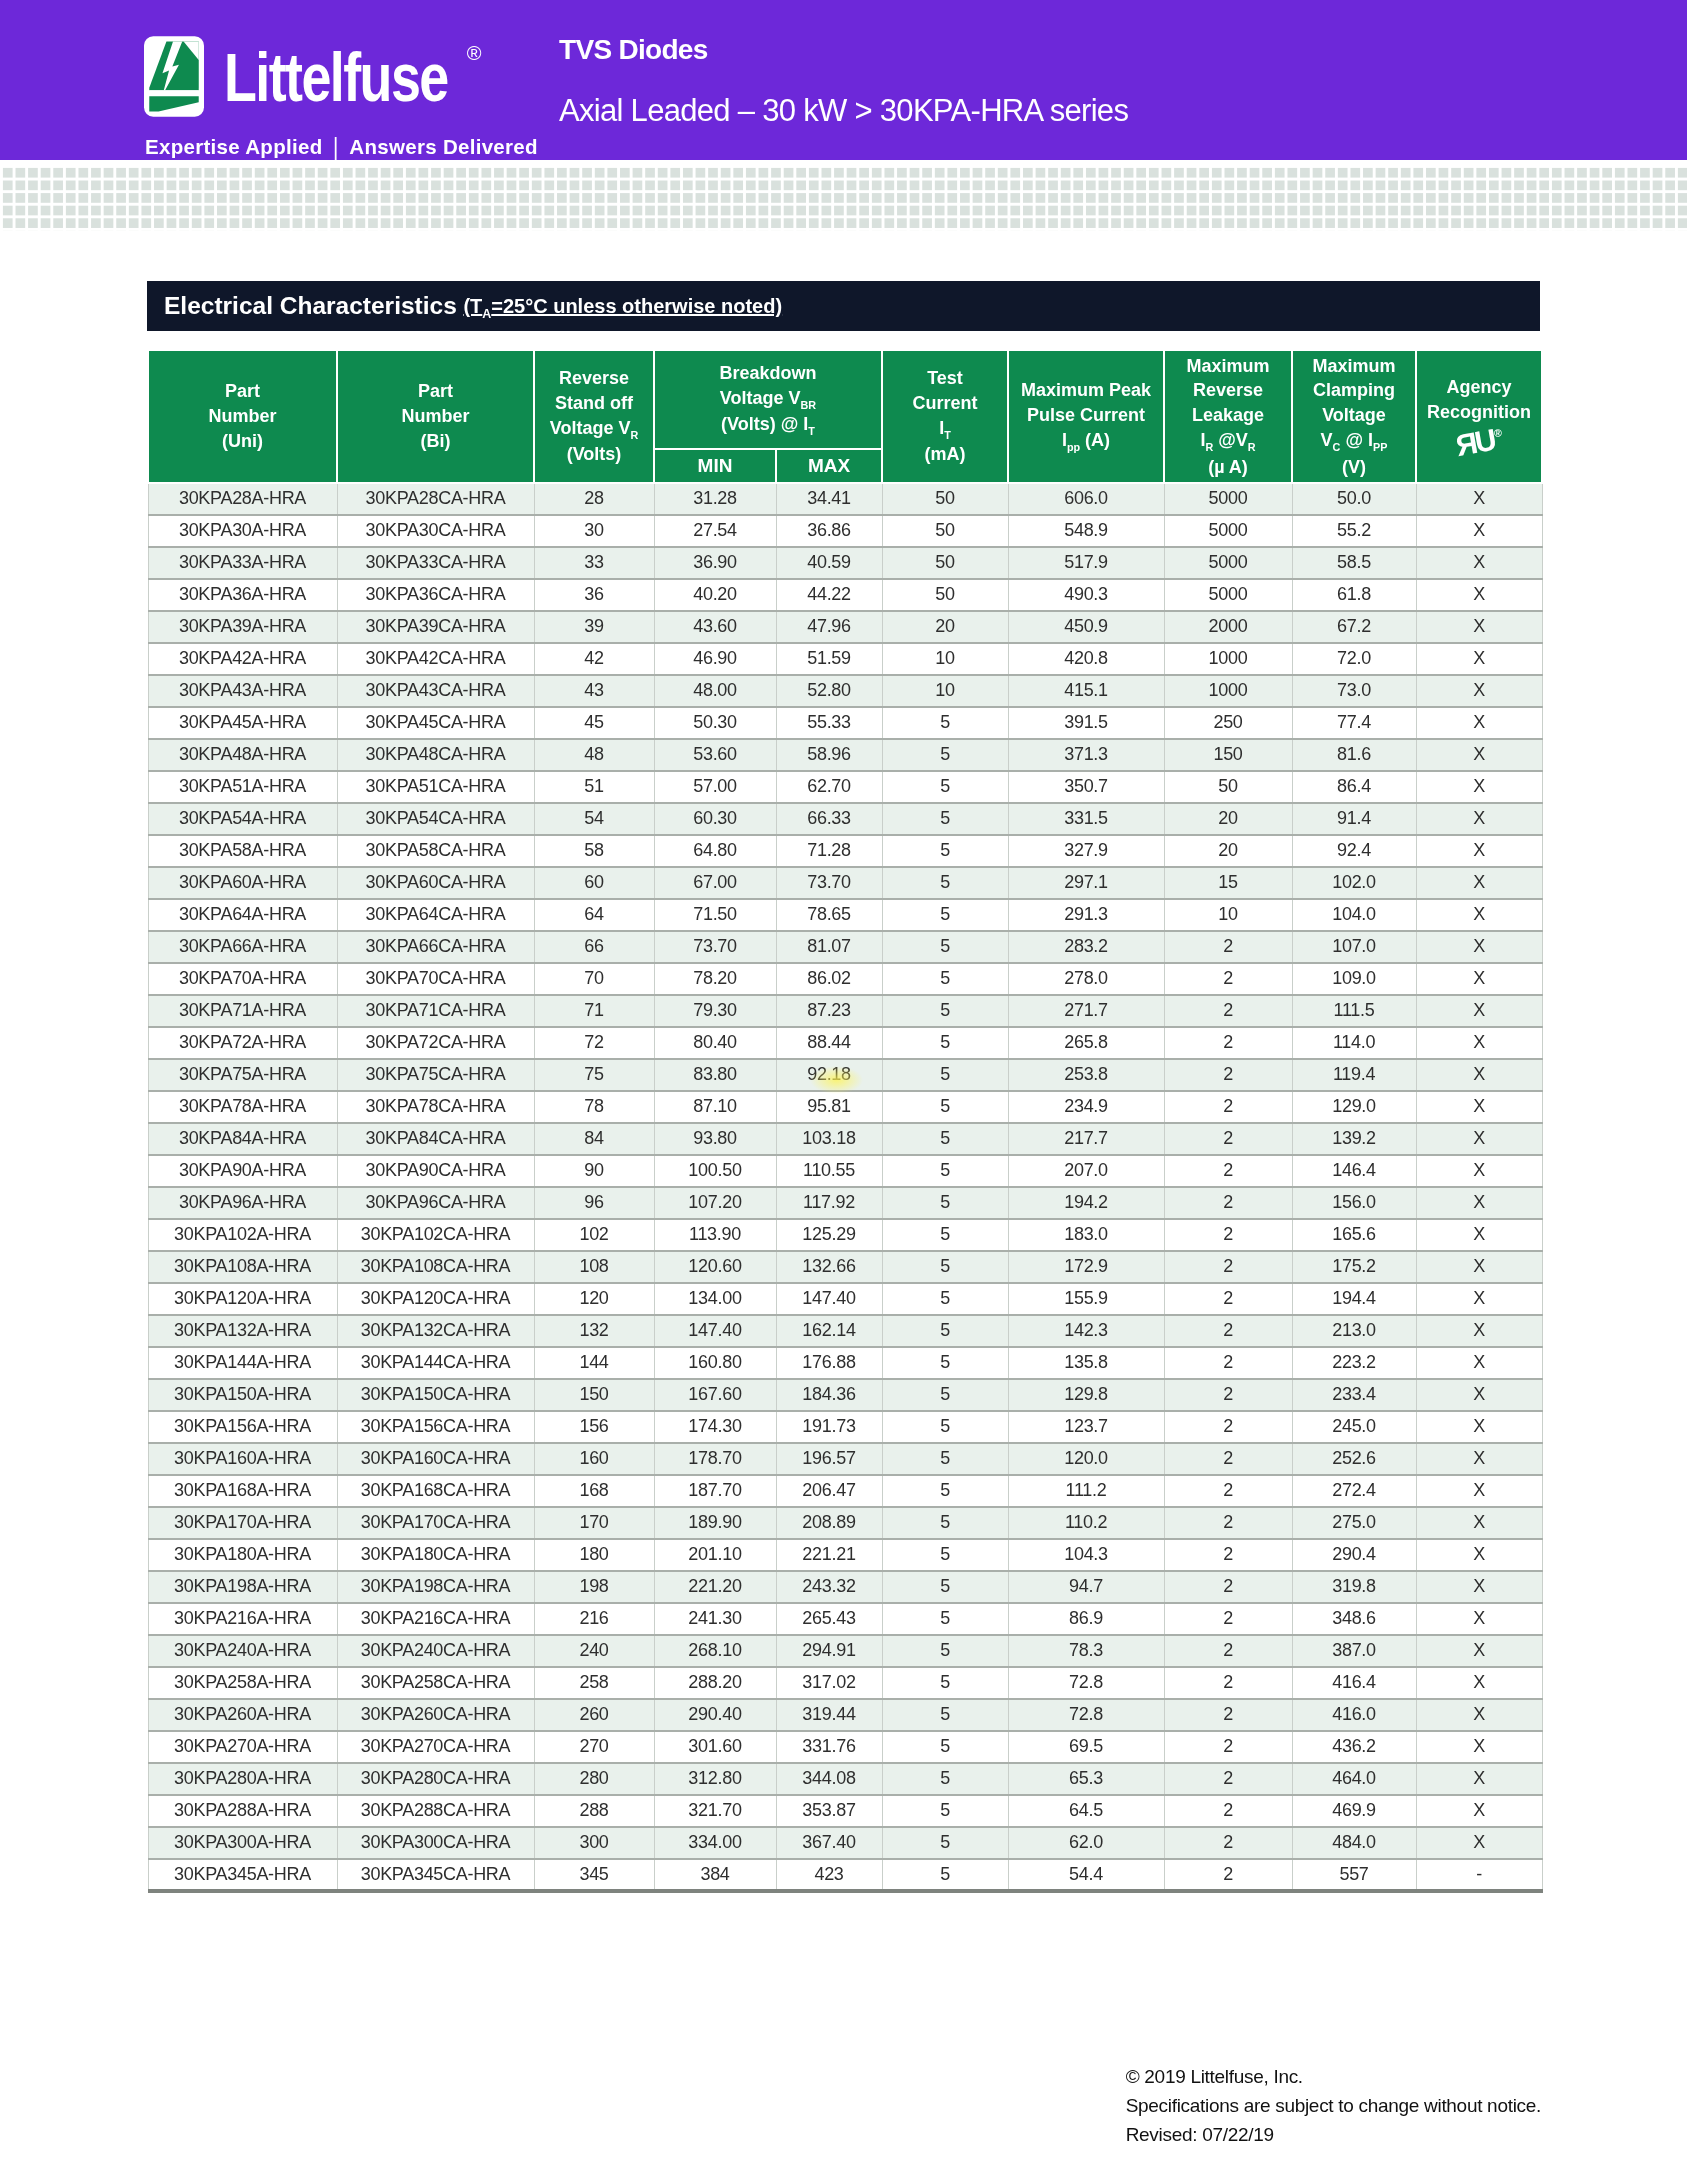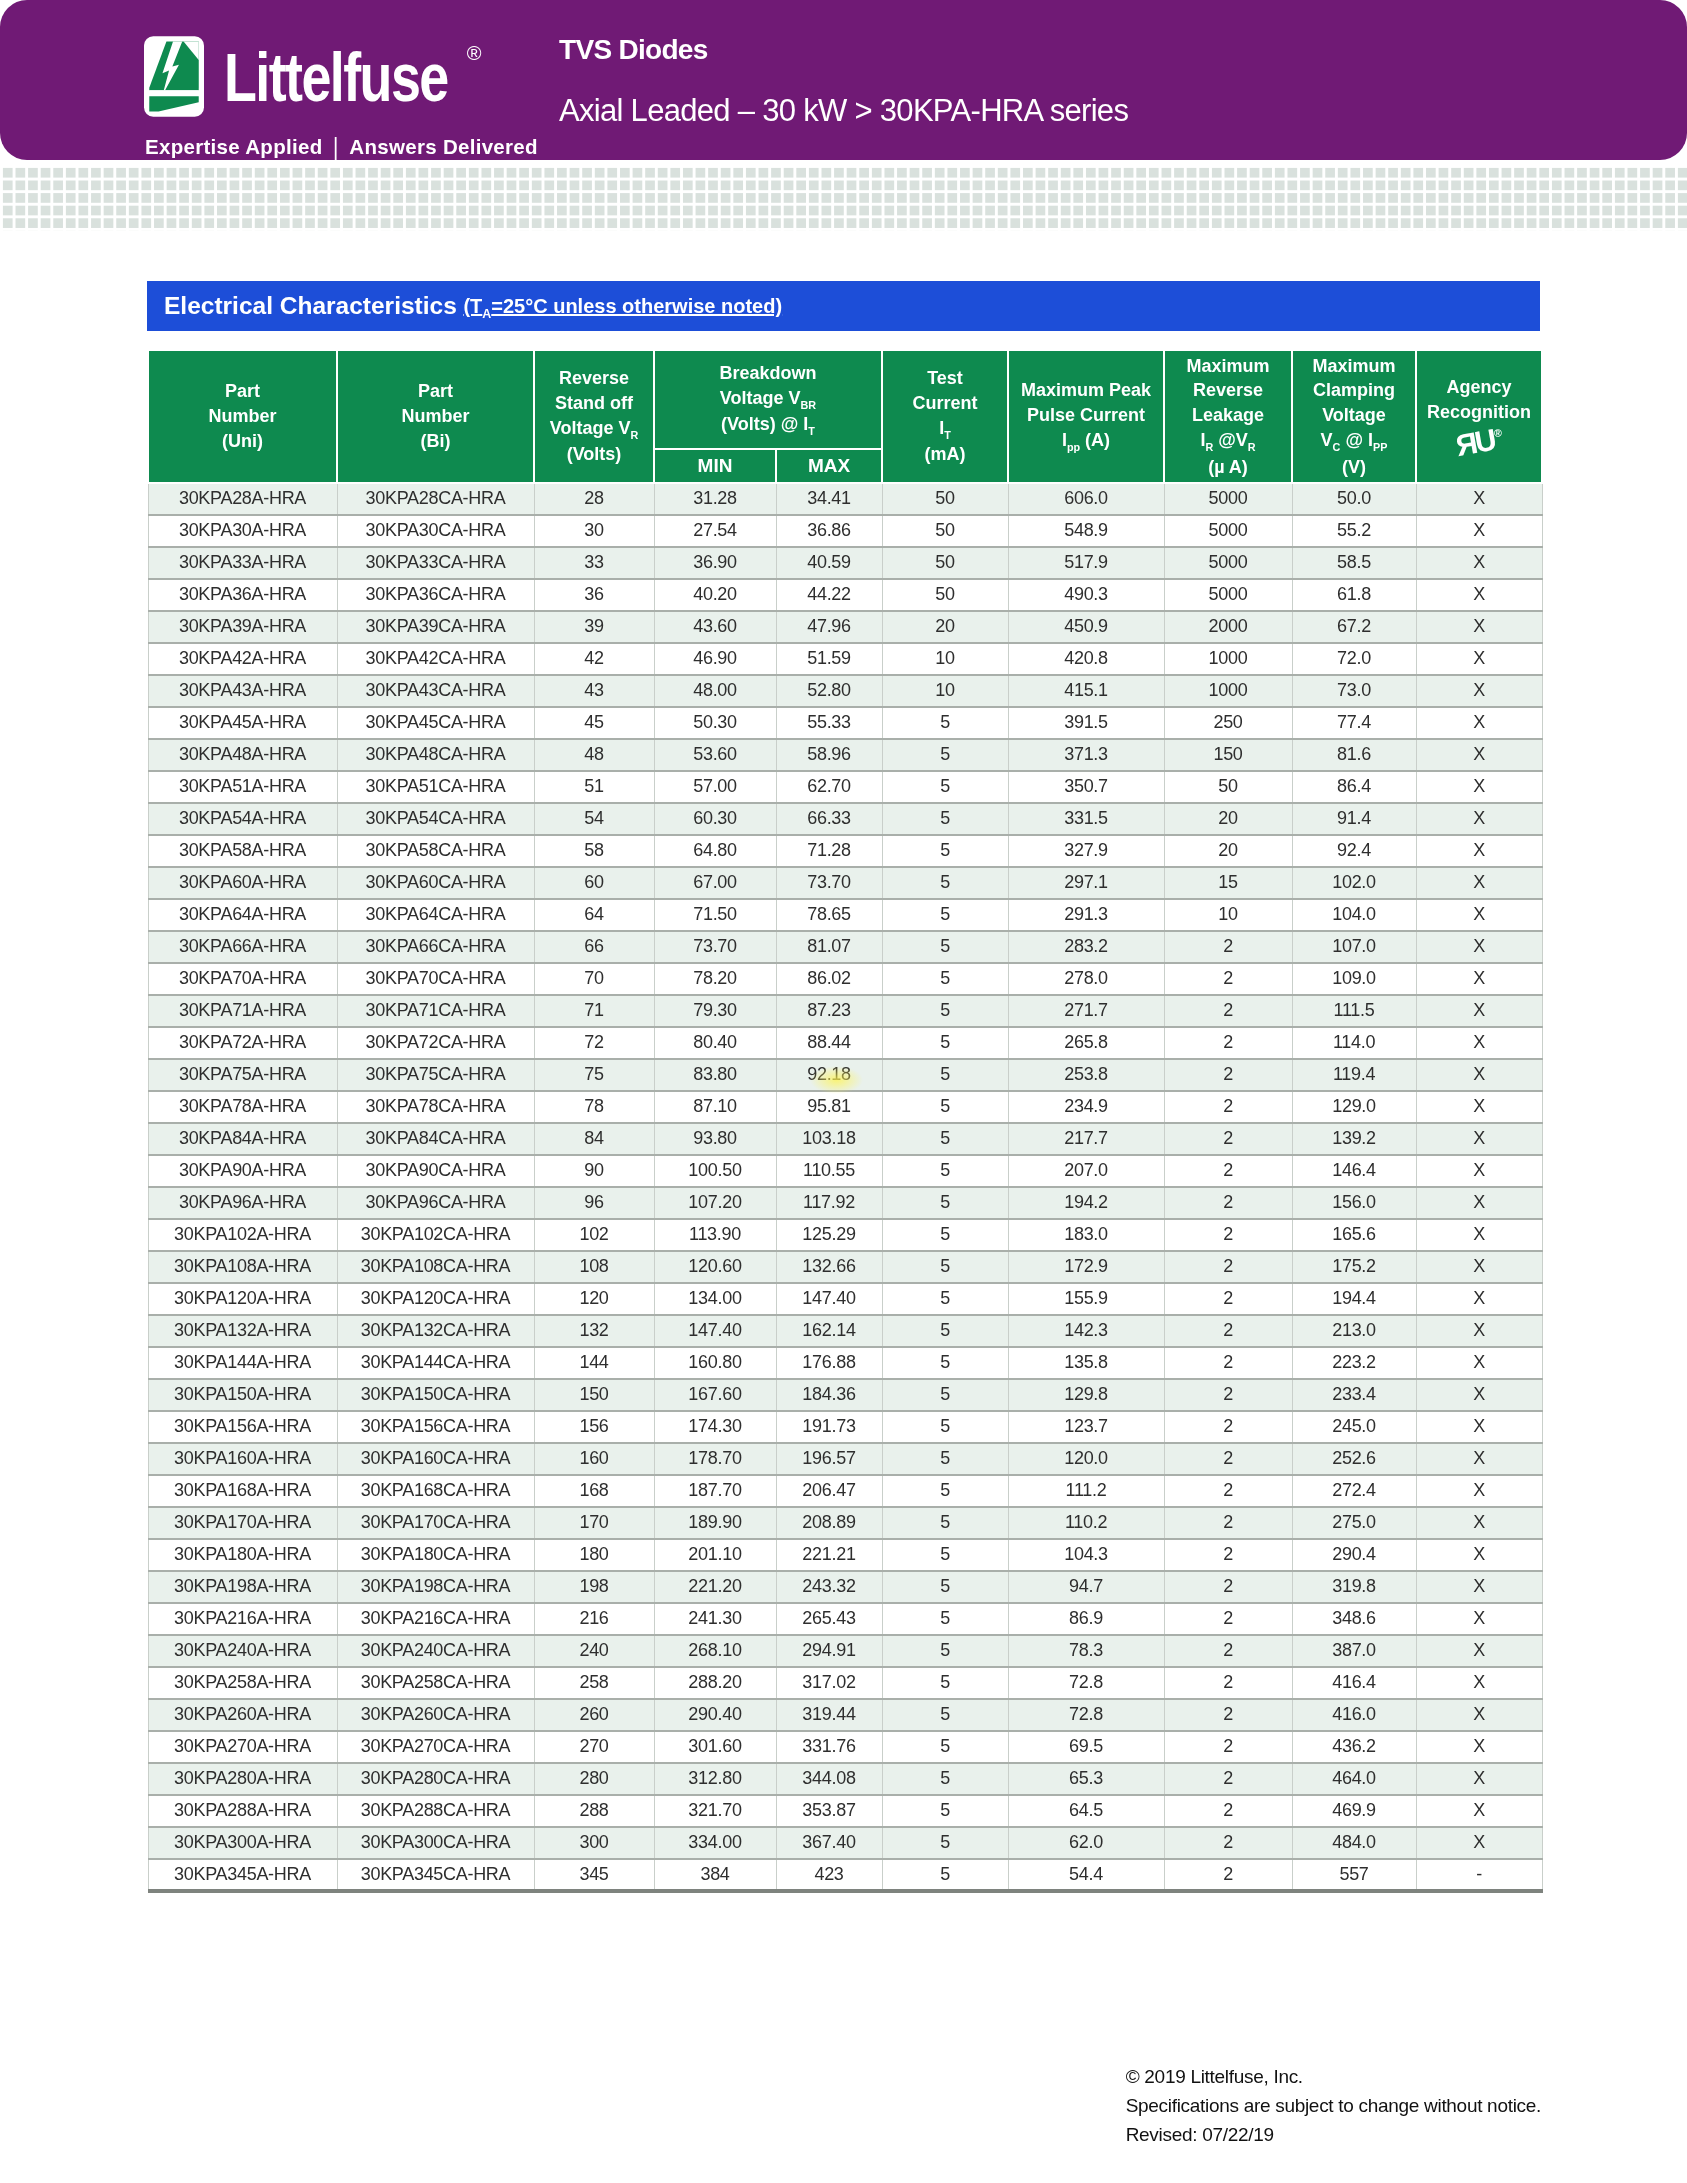--- a/index.html
+++ b/index.html
@@ -1,39 +1,39 @@
 <!DOCTYPE html>
 <html style="font-size:10.6px"><head>
 <meta charset="utf-8">
 <style>
   * { margin:0; padding:0; box-sizing:border-box; }
   body { background:#ffffff; font-family:"Liberation Sans", sans-serif; }
   .page { position:relative; width:1687px; height:2183px; background:#fff; overflow:hidden; }
 
   
-  .brand-band { position:absolute; left:0; top:0; width:1687px; height:160px; background:#701a75;border-radius:27px; }
+  .brand-band { position:absolute; left:0; top:0; width:1687px; height:160px; background:#6d28d9; }
   .logo-box { position:absolute; left:144px; top:26.5px; width:60px; height:99px; }
   .wordmark-row { position:absolute; left:224px; top:38px; color:#fff; white-space:nowrap; }
   .wordmark { display:inline-block; font-size:69px; font-weight:bold; letter-spacing:-2px;
               transform:scaleX(.78); transform-origin:left center; }
   .wordmark-reg { display:inline-block; font-size:20px; vertical-align:top; margin-top:4px; margin-left:-44px; }
   .tagline { position:absolute; left:145px; top:135px; color:#fff; font-size:20.5px; font-weight:600; letter-spacing:0.3px; }
   .tagline .sep { display:inline-block; margin:0 10.6px; font-weight:300; transform:scaleY(1.3); }
   .doc-title { position:absolute; left:559px; top:34px; color:#fff; font-size:28px; font-weight:bold; letter-spacing:-0.7px; }
   .doc-subtitle { position:absolute; left:559px; top:93px; color:#fff; font-size:31px; font-weight:400; letter-spacing:-0.7px; }
 
   
   .pattern-band { position:absolute; left:0; top:165px; width:1687px; height:66px;
     background-color:#d9e1dd;
     background-image:linear-gradient(to right,#ffffff 3.3px,transparent 3.3px),
                      linear-gradient(to bottom,#ffffff 3.3px,transparent 3.3px);
     background-size:12.6px 12.6px; }
 
   
-  .section-bar { position:absolute; left:147px; top:281px; width:1393px; height:50px; background:#1d4ed8;
+  .section-bar { position:absolute; left:147px; top:281px; width:1393px; height:50px; background:#0f172a;
     color:#fff; display:flex; align-items:center; padding-left:17px; }
   .section-title { font-size:24.5px; font-weight:bold; }
   .section-note { font-size:20px; font-weight:bold; margin-left:6.6px; padding-top:4px;text-decoration:underline; }
   .section-note sub { font-size:62%; }
 
   
   .table-wrap { position:absolute; left:147px; top:349px; width:1393px; }
   table.ec { border-collapse:collapse; table-layout:fixed; width:1393px;
     border-left:1.3px solid #c9cfca; border-right:1.3px solid #c9cfca; border-bottom:4.6px solid #7e837e; }
   table.ec thead th { background:#0E8A4F; color:#fff; border:2px solid #ffffff;

